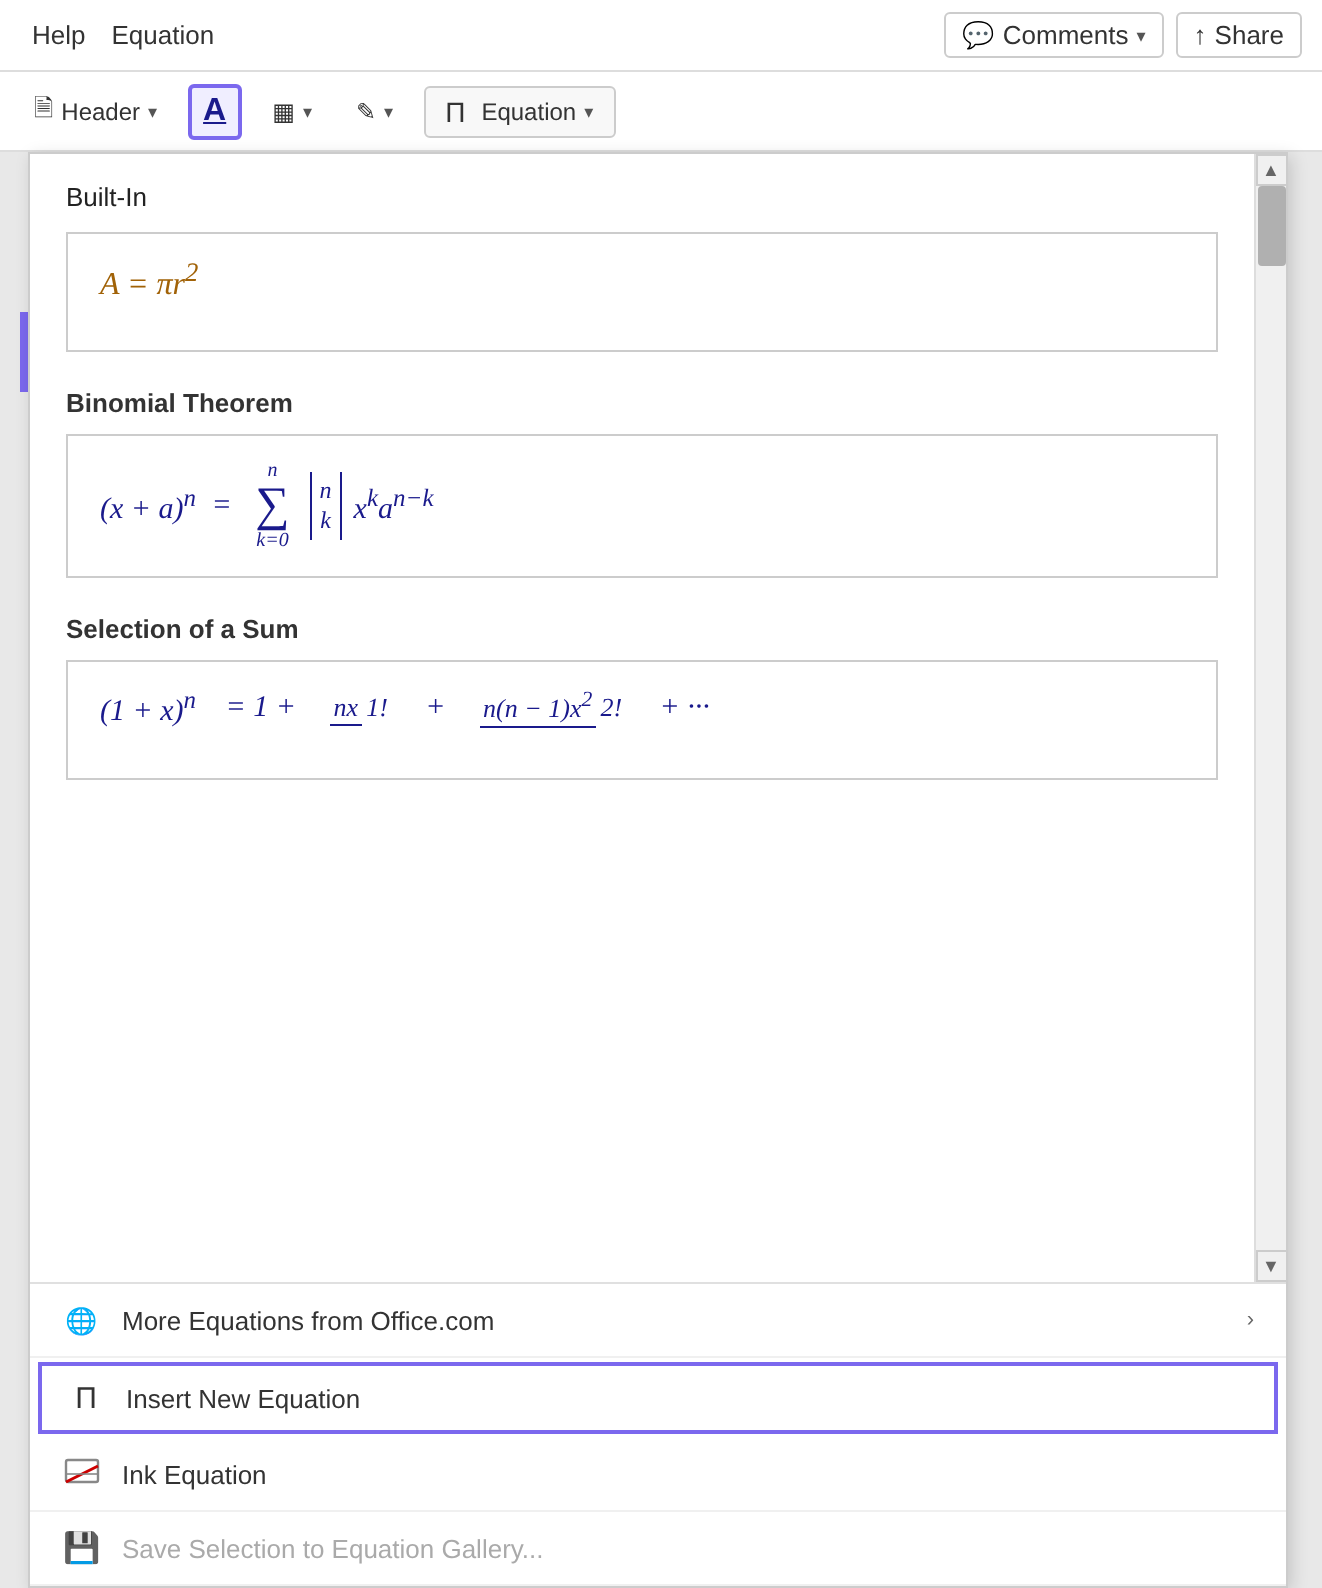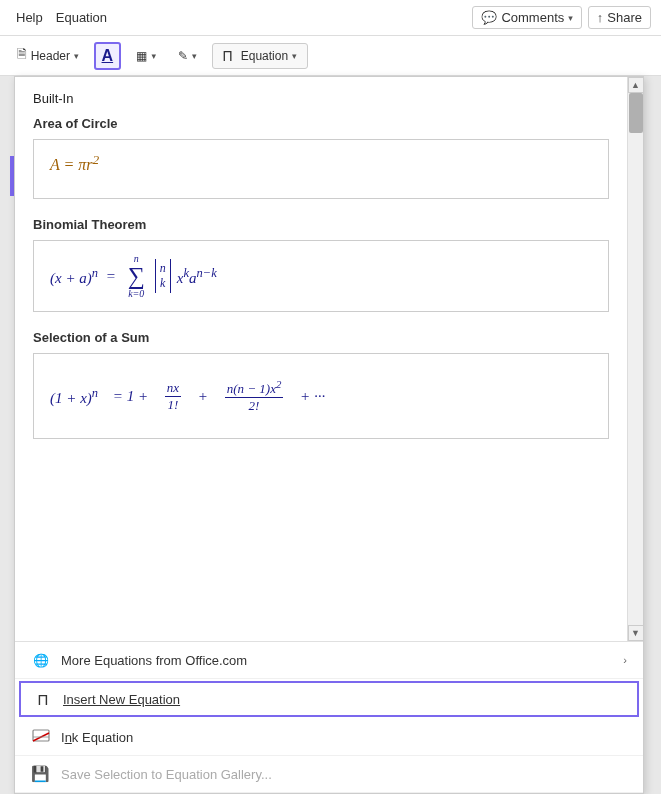--- a/index.html
+++ b/index.html
@@ -228,21 +228,20 @@
       flex-shrink: 0;
     }
 
     .footer-item .chevron-right {
       margin-left: auto;
       font-size: 11px;
       color: #666;
     }
 
     .underline-text {
-      text-decoration: underline;
     }
 
     .binomial-eq {
       display: flex;
       align-items: center;
       gap: 4px;
       font-family: 'Times New Roman', serif;
       font-size: 15px;
       color: #1a1a8c;
       font-style: italic;
@@ -277,24 +276,24 @@
       border-left: 1px solid #1a1a8c;
       border-right: 1px solid #1a1a8c;
       padding: 2px 4px;
       margin: 0 2px;
       font-style: italic;
       color: #1a1a8c;
     }
 
     .fraction {
       display: inline-flex;
-      flex-direction: column;
+      flex-direction: row;
       align-items: center;
       vertical-align: middle;
-      margin: 12px 2px;
+      margin: 0 2px;
     }
     .fraction .numerator {
       border-bottom: 1px solid #1a1a8c;
       padding: 0 2px;
       font-size: 13px;
     }
     .fraction .denominator {
       padding: 0 2px;
       font-size: 13px;
     }
@@ -358,21 +357,20 @@
     <div class="left-margin-indicator"></div>
   </div>
 
   <div class="dropdown-panel">
 
     <div style="display:flex; flex:1; overflow:hidden;">
       <div class="panel-content">
 
         <div class="section-title">Built-In</div>
 
-        <div class="equation-title">Area of Circle</div>
         <div class="equation-box">
           <span class="eq-math">
             <i>A</i> = π<i>r</i><sup>2</sup>
           </span>
         </div>
 
         <div class="equation-title">Binomial Theorem</div>
         <div class="equation-box">
           <div class="binomial-eq">
             <span>(<i>x</i> + <i>a</i>)<sup>n</sup></span>

